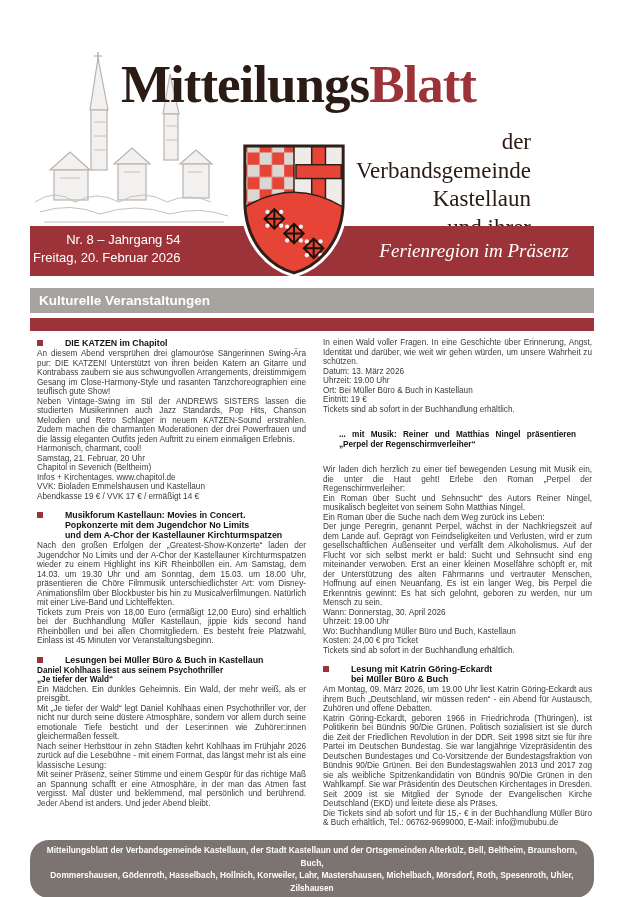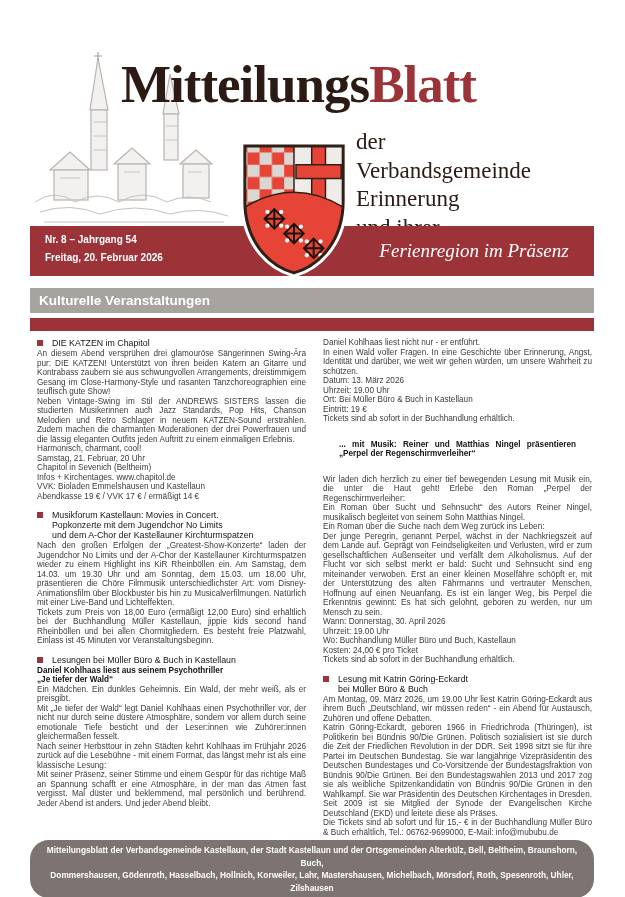--- a/index.html
+++ b/index.html
@@ -1,45 +1,45 @@
 <!DOCTYPE html>
 <html><head>
 <meta charset="utf-8">
 <style>
   html,body{margin:0;padding:0;background:#e9e9e9;}
   .page{position:relative;width:625px;height:897px;background:#ffffff;margin:0 auto;
         font-family:"Liberation Sans", sans-serif;overflow:hidden;}
   
-  .masthead{position:absolute;left:0;top:0;width:507px;height:288px;}
+  .masthead{position:absolute;left:0;top:0;width:507px;height:288px;text-align:right;}
   .sketch{position:absolute;left:30px;top:52px;width:205px;height:176px;}
   .title{position:absolute;right:31px;top:58px;white-space:nowrap;
          font-family:"Liberation Serif", serif;font-weight:bold;font-size:53px;
          letter-spacing:-1px;line-height:1;}
   .title .t1{color:#2b1b14;}
   .title .t2{color:#9c3338;}
   .subtitle{position:absolute;left:356px;top:128px;
             font-family:"Liberation Serif", serif;font-size:23px;line-height:28.5px;
             color:#2b1b14;}
   .band{position:absolute;left:30px;top:226px;width:564px;height:50px;background:#9c3338;}
-  .issue{position:absolute;left:45px;top:231px;color:#fff;font-weight:bold;
-         font-size:10px;line-height:18px;}
+  .issue{position:absolute;left:33px;top:231px;color:#fff;font-weight:normal;
+         font-size:13px;line-height:18px;}
   .tagline{position:absolute;left:354px;top:226px;width:240px;height:50px;
            display:flex;align-items:center;justify-content:center;
            font-family:"Liberation Serif", serif;font-style:italic;font-size:19px;color:#fff;}
   .shield{position:absolute;left:235px;top:140px;width:118px;height:138px;}
   
   .graybar{margin:288px 31px 0 30px;height:25px;background:#a7a39f;color:#ffffff;
            font-weight:bold;font-size:13.5px;line-height:25px;padding-left:9px;
            box-sizing:border-box;}
   .redbar{margin:5px 31px 0 30px;height:13px;background:#9c3338;}
   
   .cols{display:flex;gap:17px;margin:7px 33px 0 37px;}
   .col{flex:1;min-width:0;font-size:8.2px;line-height:9.5px;color:#3b3b3b;}
   .col>:first-child{margin-top:0;}
-  .art-h{display:flex;gap:9px;font-weight:normal;font-size:8.8px;line-height:10px;
+  .art-h{display:flex;gap:22px;font-weight:bold;font-size:8.8px;line-height:10px;
          margin:9px 0 1px;color:#141414;}
   .art-h .bullet{width:6px;height:6px;background:#9c3338;margin-top:2px;flex:none;}
   .para{text-align:justify;margin:0;}
   .line{margin:0;}
   .bline{margin:0;font-weight:bold;color:#141414;}
   .bpara{text-align:justify;margin:16px;font-weight:bold;color:#141414;}
   
   .footer{position:absolute;left:30px;right:31px;top:840px;background:#7b7470;
           color:#ffffff;font-weight:bold;font-size:8.3px;line-height:12.5px;
           text-align:center;padding:4px 6px;box-sizing:border-box;border-radius:19px;}
@@ -71,21 +71,21 @@
         <path d="M14 170 h180"></path>
         <path d="M64 70 h12 M64 84 h12 M64 98 h12 M136 74 h11 M136 88 h11"></path>
         <path d="M30 126 h20 M94 120 h16 M158 120 h14"></path>
       </g>
     </svg>
 
     <div class="title"><span class="t1">Mitteilungs</span><span class="t2">Blatt</span></div>
 
     <div class="subtitle">
       <div>der Verbandsgemeinde</div>
-      <div>Erinnerung</div>
+      <div>Kastellaun</div>
       <div>und ihrer Ortsgemeinden</div>
     </div>
 
     <div class="band"></div>
     <div class="issue">
       <div>Nr. 8 – Jahrgang 54</div>
       <div>Freitag, 20. Februar 2026</div>
     </div>
     <div class="tagline">Ferienregion im Präsenz</div>
 
@@ -176,21 +176,20 @@
           <span>Lesungen bei Müller Büro &amp; Buch in Kastellaun</span>
         </div>
         <div class="bline">Daniel Kohlhaas liest aus seinem Psychothriller</div>
         <div class="bline">„Je tiefer der Wald“</div>
         <div class="para">Ein Mädchen. Ein dunkles Geheimnis. Ein Wald, der mehr weiß, als er preisgibt.</div>
         <div class="para">Mit „Je tiefer der Wald“ legt Daniel Kohlhaas einen Psychothriller vor, der nicht nur durch seine düstere Atmosphäre, sondern vor allem durch seine emotionale Tiefe besticht und der Leser:innen wie Zuhörer:innen gleichermaßen fesselt.</div>
         <div class="para">Nach seiner Herbsttour in zehn Städten kehrt Kohlhaas im Frühjahr 2026 zurück auf die Lesebühne - mit einem Format, das längst mehr ist als eine klassische Lesung:</div>
         <div class="para">Mit seiner Präsenz, seiner Stimme und einem Gespür für das richtige Maß an Spannung schafft er eine Atmosphäre, in der man das Atmen fast vergisst. Mal düster und beklemmend, mal persönlich und berührend. Jeder Abend ist anders. Und jeder Abend bleibt.</div>
       </div>
     <div class="col" id="col-right">
-        <div class="line">Daniel Kohlhaas liest nicht nur - er entführt.</div>
         <div class="para">In einen Wald voller Fragen. In eine Geschichte über Erinnerung, Angst, Identität und darüber, wie weit wir gehen würden, um unsere Wahrheit zu schützen.</div>
         <div class="line">Datum: 13. März 2026</div>
         <div class="line">Uhrzeit: 19.00 Uhr</div>
         <div class="line">Ort: Bei Müller Büro &amp; Buch in Kastellaun</div>
         <div class="line">Eintritt: 19 €</div>
         <div class="line">Tickets sind ab sofort in der Buchhandlung erhältlich.</div>
         <div class="bpara">... mit Musik: Reiner und Matthias Ningel präsentieren „Perpel der Regenschirmverleiher“</div>
         <div class="para">Wir laden dich herzlich zu einer tief bewegenden Lesung mit Musik ein, die unter die Haut geht! Erlebe den Roman „Perpel der Regenschirmverleiher:</div>
         <div class="para">Ein Roman über Sucht und Sehnsucht“ des Autors Reiner Ningel, musikalisch begleitet von seinem Sohn Matthias Ningel.</div>
         <div class="line">Ein Roman über die Suche nach dem Weg zurück ins Leben:</div>

